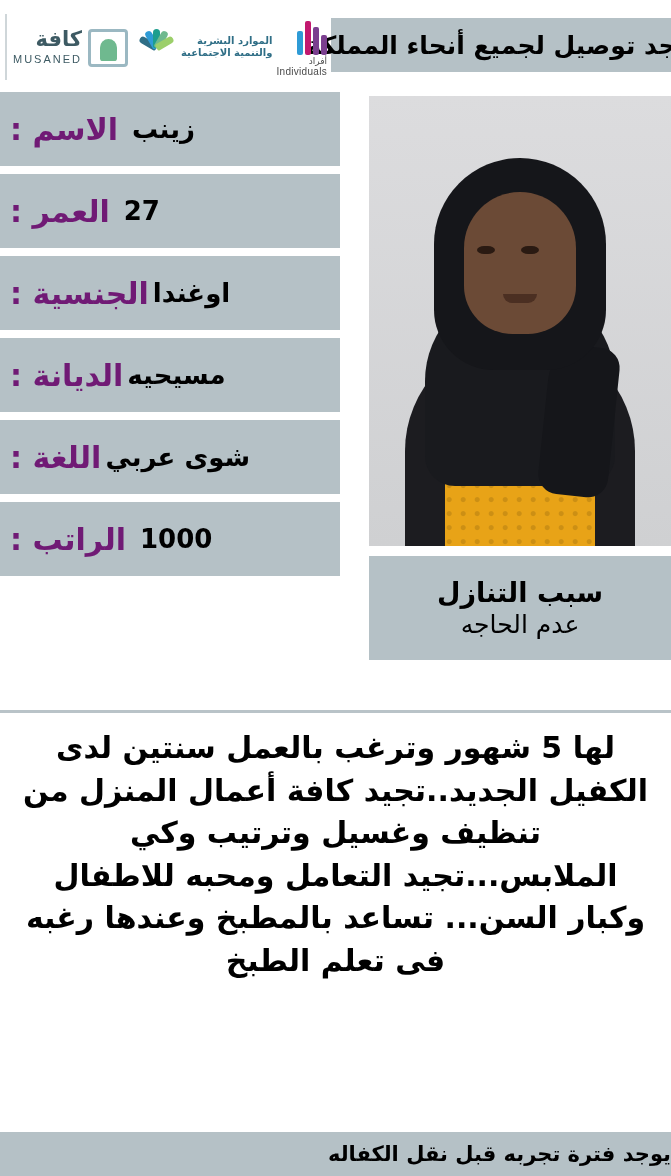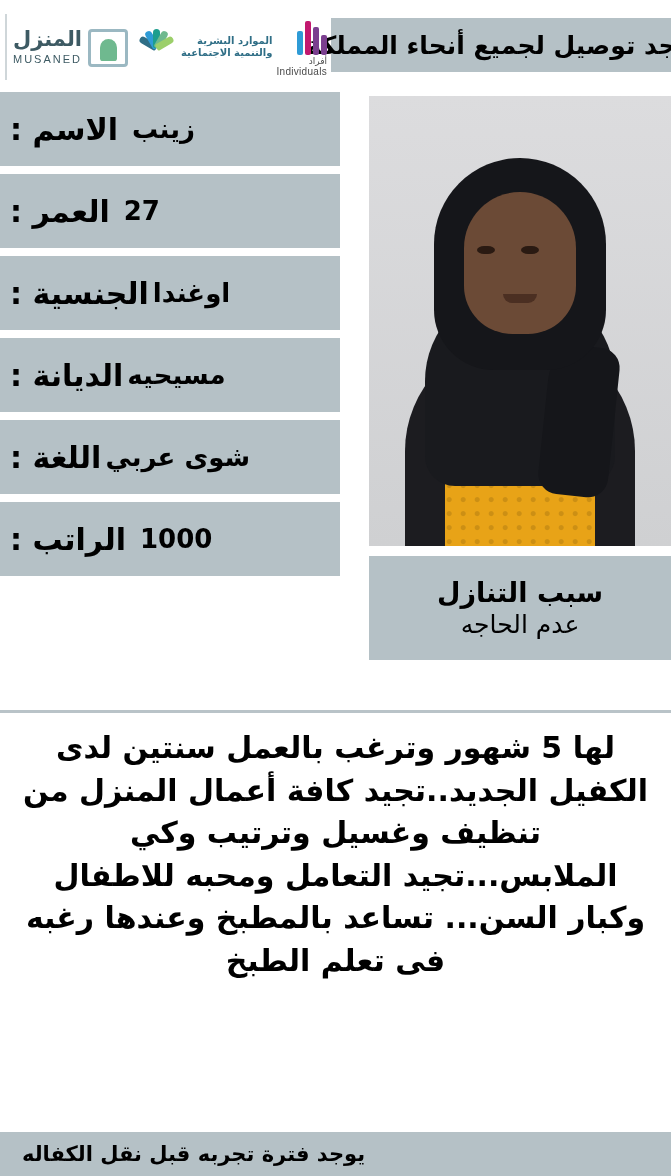--- a/index.html
+++ b/index.html
@@ -141,21 +141,21 @@
     font-family: "DejaVu Sans", sans-serif;
     font-size: 26px;
     font-weight: 700;
     color: #000;
     white-space: nowrap;
   }
   .field-label {
     font-family: "DejaVu Sans", sans-serif;
     font-size: 30px;
     font-weight: 700;
-    color: #000000;
+    color: #701a75;
     white-space: nowrap;
   }
   .field.tight { gap: 4px; }
 
   .photo-col {
     width: 331px;
     display: flex;
     flex-direction: column;
     align-items: flex-start;
     padding-top: 4px;
@@ -251,22 +251,22 @@
 
   
   .footer {
     position: absolute;
     left: 0; bottom: 0;
     width: 671px;
     height: 44px;
     background: #b5c1c6;
     display: flex;
     align-items: center;
-    justify-content: flex-end;
-    padding: 0 22px;
+    justify-content: flex-start;
+    padding: 0 0;
   }
   .footer span {
     font-family: "DejaVu Sans", sans-serif;
     font-size: 21px;
     font-weight: 700;
     color: #000;
     white-space: nowrap;
   }
 </style>
 </head>
@@ -302,21 +302,21 @@
           <div class="hrsd-blade" style="transform: rotate(60deg); background:#9ccf6a;"></div>
         </div>
         <div class="hrsd-txt">
           <div>الموارد البشرية</div>
           <div>والتنمية الاجتماعية</div>
         </div>
       </div>
 
       <div class="logo-musaned">
         <div class="musaned-txt">
-          <div class="musaned-ar">المنزل</div>
+          <div class="musaned-ar">كافة</div>
           <div class="musaned-en">MUSANED</div>
         </div>
         <div class="musaned-house">
           <div class="roof"></div>
           <div class="mim"></div>
         </div>
       </div>
 
     </div>
   </div>

